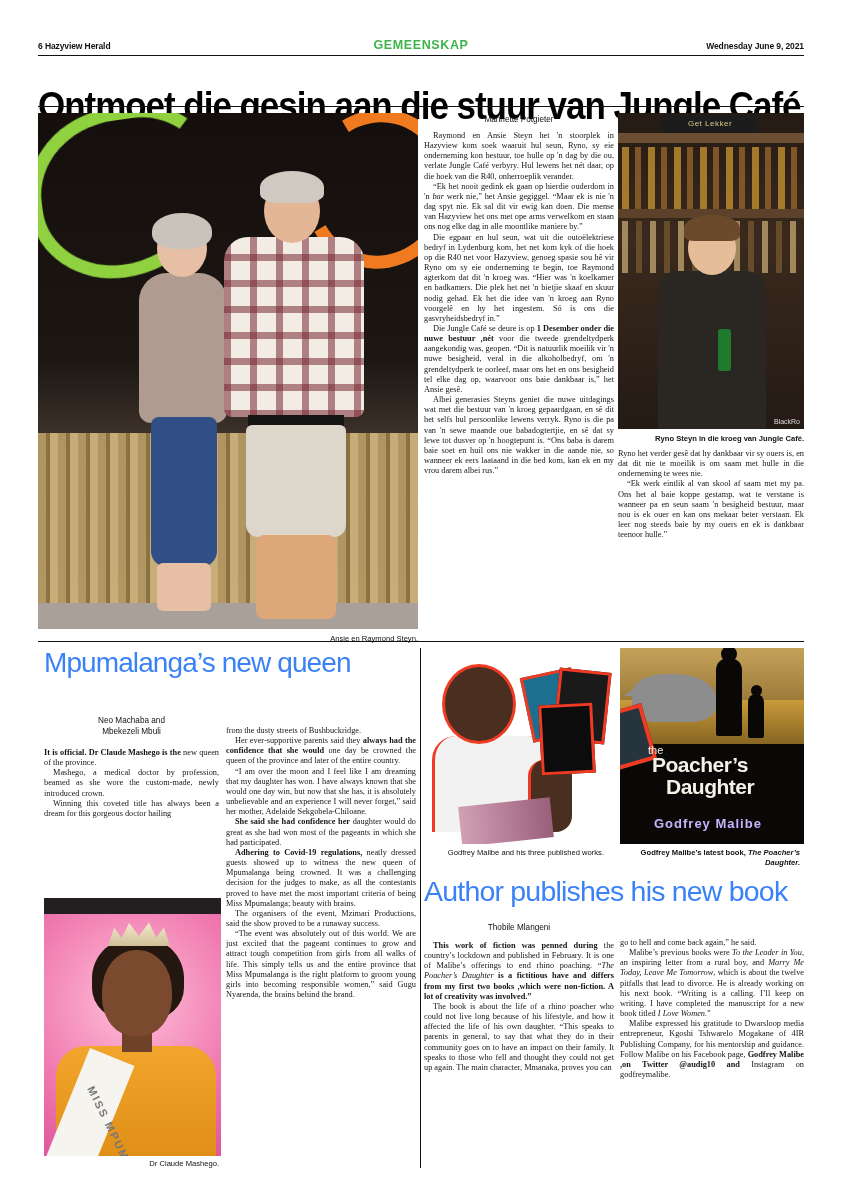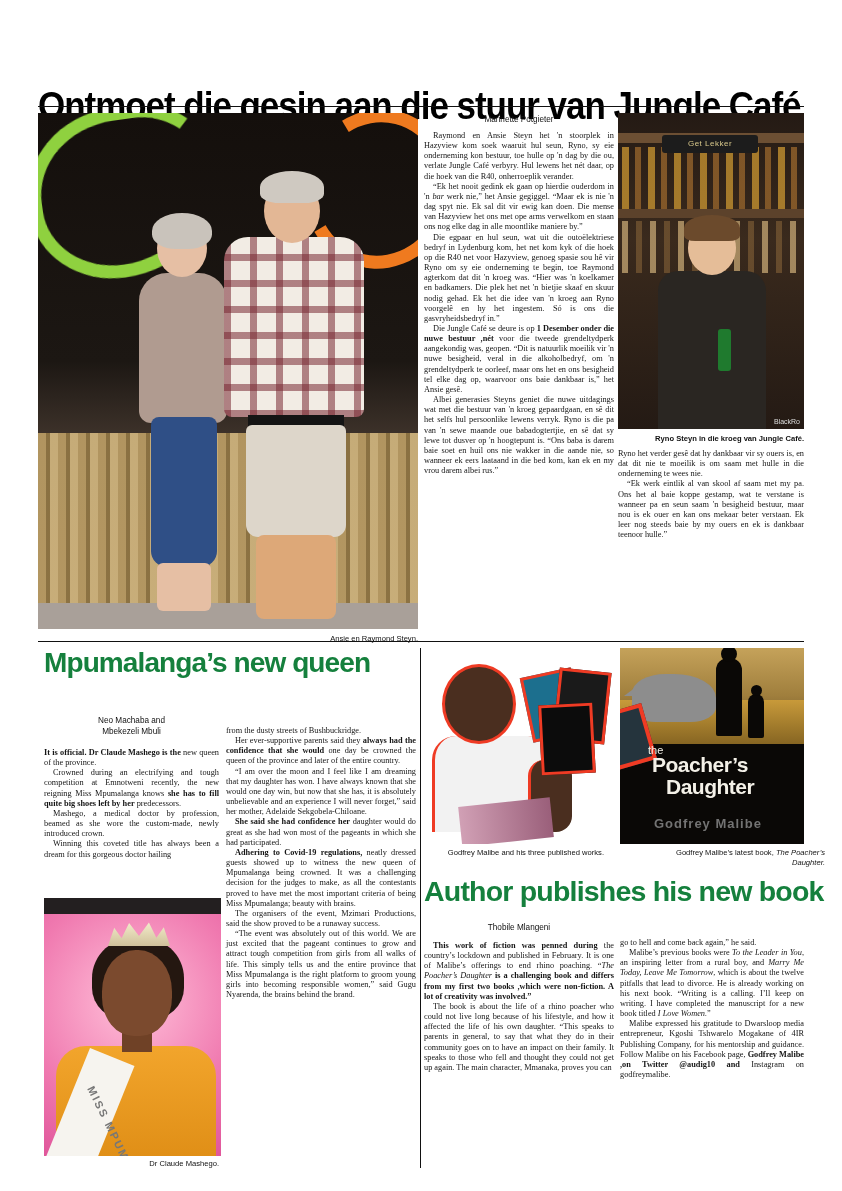--- a/index.html
+++ b/index.html
@@ -72,21 +72,21 @@
     position:absolute;
     font-family:"Liberation Sans", sans-serif;
     font-size:8.2px; line-height:10.5px; text-align:center; color:#111;
   }
   em { font-style:italic; }
 
   
   .sec-headline {
     position:absolute;
     font-family:"Liberation Sans", sans-serif;
-    font-weight:bold; color:#15803d;
+    font-weight:normal; color:#3b82f6;
   }
   .h-queen { left:44px; top:648px; width:380px; font-size:28px; line-height:30px; letter-spacing:-0.9px; }
   .h-author { left:424px; top:876px; width:396px; font-size:28.5px; line-height:30px; letter-spacing:-0.8px; white-space:nowrap;}
 
   
   .hr { position:absolute; background:#111; }
 
   
   
   .ph-steyn { left:38px; top:113px; width:380px; height:516px; background:#2b241e; }
@@ -120,21 +120,21 @@
   
   .ph-ryno { left:618px; top:113px; width:186px; height:316px; background:#1a1512; }
   .ry-bg { position:absolute; inset:0; background:linear-gradient(180deg,#241a14 0%,#3a2a1d 40%,#241a14 100%); }
   .ry-shelf { position:absolute; left:0; top:20px; width:100%; height:10px; background:#6c4f33; }
   .ry-shelf2 { position:absolute; left:0; top:96px; width:100%; height:9px; background:#5c422b; }
   .ry-bottles { position:absolute; left:4px; top:34px; width:100%; height:62px;
     background: repeating-linear-gradient(90deg,#b9892e 0 7px, rgba(0,0,0,0) 7px 13px, #8e5f2a 13px 19px, rgba(0,0,0,0) 19px 26px); opacity:.85; }
   .ry-bottles2 { position:absolute; left:4px; top:108px; width:100%; height:52px;
     background: repeating-linear-gradient(90deg,#d0b07a 0 6px, rgba(0,0,0,0) 6px 14px, #7a5a34 14px 20px, rgba(0,0,0,0) 20px 28px); opacity:.7; }
   .ry-sign { position:absolute; left:44px; top:2px; width:96px; height:18px; border-radius:3px; background:#1c1c1c; color:#d8c88b;
-    font-family:"Liberation Sans",sans-serif; font-size:8px; text-align:center; line-height:18px; letter-spacing:.5px;margin-top:20px;}
+    font-family:"Liberation Sans",sans-serif; font-size:8px; text-align:center; line-height:18px; letter-spacing:.5px;}
   .ry-person { position:absolute; left:40px; bottom:0; width:108px; height:208px; }
   .ry-head { position:absolute; left:30px; top:0; width:48px; height:54px; border-radius:50%; background:#e5bd98; }
   .ry-hair { position:absolute; left:26px; top:-6px; width:56px; height:26px; border-radius:50% 50% 20% 20%; background:#6b4a2c; }
   .ry-shirt { position:absolute; left:0; top:50px; width:108px; height:158px; border-radius:20px 20px 0 0; background:#2a2622; }
   .ry-bottle-h { position:absolute; left:60px; top:108px; width:13px; height:42px; background:#1f7a2e; border-radius:3px; }
   .ry-logo { position:absolute; right:4px; bottom:4px; font-family:"Liberation Sans",sans-serif; font-size:7px; color:#ddd; }
 
   
   .ph-queen { left:44px; top:898px; width:177px; height:258px; background:#f2a6c6; }
   .q-bg { position:absolute; inset:0; background:radial-gradient(circle at 50% 40%, #ffc0d9 0%, #f07ab0 60%, #e0569b 100%); }
@@ -166,28 +166,33 @@
   .bk-dark { position:absolute; left:0; top:96px; width:100%; height:100px; background:#0a0806; }
   .bk-rhino { position:absolute; left:12px; top:26px; width:84px; height:48px; background:#8d8d8d; border-radius:40% 50% 30% 28%; }
   .bk-rhino:after { content:""; position:absolute; left:-8px; top:10px; width:16px; height:12px; background:#8d8d8d; clip-path:polygon(0 100%,100% 0,100% 100%); }
   .bk-man { position:absolute; left:96px; top:10px; width:26px; height:78px; background:#0a0806; border-radius:12px 12px 2px 2px; }
   .bk-man:before { content:""; position:absolute; left:5px; top:-12px; width:16px; height:16px; border-radius:50%; background:#0a0806; }
   .bk-child { position:absolute; left:128px; top:46px; width:16px; height:44px; background:#0a0806; border-radius:8px 8px 2px 2px; }
   .bk-child:before { content:""; position:absolute; left:3px; top:-9px; width:11px; height:11px; border-radius:50%; background:#0a0806; }
   .bk-t1 { position:absolute; left:28px; top:96px; color:#f4f1e8; font-family:"Liberation Sans",sans-serif; font-size:11px; }
   .bk-t2 { position:absolute; left:32px; top:106px; color:#f4f1e8; font-family:"Liberation Sans",sans-serif; font-size:21px; font-weight:bold; letter-spacing:-0.5px; line-height:21px;}
   .bk-t3 { position:absolute; left:46px; top:127px; color:#f4f1e8; font-family:"Liberation Sans",sans-serif; font-size:21px; font-weight:bold; letter-spacing:-0.5px;}
-  .bk-auth { position:absolute; left:34px; top:168px; color:#737373; font-family:"Liberation Sans",sans-serif; font-size:13px; font-weight:bold; letter-spacing:1px;}
+  .bk-auth { position:absolute; left:34px; top:168px; color:#c4b5fd; font-family:"Liberation Sans",sans-serif; font-size:13px; font-weight:bold; letter-spacing:1px;}
   .bk-inset { position:absolute; left:-14px; top:60px; width:44px; height:58px; background:#25343d; border:4px solid #ef3b24; transform:rotate(-16deg); }
 </style>
 </head>
 <body>
 
 <div class="page">
 
+  <div class="masthead">
+    <div class="mh-left">6 Hazyview Herald</div>
+    <div class="mh-center">GEMEENSKAP</div>
+    <div class="mh-right">Wednesday June 9, 2021</div>
+  </div>
 
   <h1 class="main-headline">Ontmoet die gesin aan die stuur van Jungle Café</h1>
   <div class="rule-under-headline"></div>
 
   <div class="photo ph-steyn">
     <div class="st-wall"></div>
     <div class="st-neon-g"></div>
     <div class="st-neon-o"></div>
     <div class="st-bamboo"></div>
     <div class="st-floor"></div>
@@ -245,21 +250,20 @@
     <div>Mpumalanga’s new queen</div>
   </div>
 
   <div class="byline" style="left:44px; top:716px; width:175px;">
     <div>Neo Machaba and</div>
     <div>Mbekezeli Mbuli</div>
   </div>
 
   <div class="col" style="left:44px; top:748px; width:175px; height:145px;">
       <p class="noind"><b>It is official. Dr Claude Mashego is the</b> new queen of the province.</p>
-      <p>Crowned during an electrifying and tough competition at Emnotweni recently, the new reigning Miss Mpumalanga knows <b>she has to fill quite big shoes left by her</b> predecessors.</p>
       <p>Mashego, a medical doctor by profession, beamed as she wore the custom-made, newly introduced crown.</p>
       <p>Winning this coveted title has always been a dream for this gorgeous doctor hailing</p>
     </div>
   <div class="col" style="left:226px; top:726px; width:190px; height:440px;">
       <p class="noind">from the dusty streets of Bushbuckridge.</p>
       <p>Her ever-supportive parents said they <b>always had the confidence that she would</b> one day be crowned the queen of the province and later of the entire country.</p>
       <p>“I am over the moon and I feel like I am dreaming that my daughter has won. I have always known that she would one day win, but now that she has, it is absolutely unbelievable and an experience I will never forget,” said her mother, Adelaide Sekgobela-Chiloane.</p>
       <p><b>She said she had confidence her</b> daughter would do great as she had won most of the pageants in which she had participated.</p>
       <p><b>Adhering to Covid-19 regulations,</b> neatly dressed guests showed up to witness the new queen of Mpumalanga being crowned. It was a challenging decision for the judges to make, as all the contestants proved to have met the most important criteria of being Miss Mpumalanga; beauty with brains.</p>
       <p>The organisers of the event, Mzimari Productions, said the show proved to be a runaway success.</p>
@@ -298,27 +302,27 @@
       <div class="bk-dark"></div>
     <div class="bk-rhino"></div>
     <div class="bk-man"></div>
     <div class="bk-child"></div>
     <div class="bk-inset"></div>
     <div class="bk-t1">the</div>
     <div class="bk-t2">Poacher’s</div>
     <div class="bk-t3">Daughter</div>
     <div class="bk-auth">Godfrey Malibe</div>
   </div>
-  <div class="caption" style="left:641px; top:848px; width:184px;">Godfrey Malibe’s latest book, <em>The Poacher’s Daughter.</em></div>
+  <div class="caption" style="left:616px; top:848px; width:184px;font-weight:bold;">Godfrey Malibe’s latest book, <em>The Poacher’s Daughter.</em></div>
 
   <div class="sec-headline h-author">Author publishes his new book</div>
 
   <div class="byline" style="left:424px; top:923px; width:190px;">Thobile Mlangeni</div>
   <div class="col" style="left:424px; top:941px; width:190px; height:230px;">
-      <p><b>This work of fiction was penned during</b> the country’s lockdown and published in February. It is one of Malibe’s offerings to end rhino poaching. “<em>The Poacher’s Daughter</em> <b>is a challenging book and differs from my first two books ,which were non-fiction. A lot of creativity was involved.”</b></p>
+      <p><b>This work of fiction was penned during</b> the country’s lockdown and published in February. It is one of Malibe’s offerings to end rhino poaching. “<em>The Poacher’s Daughter</em> <b>is a fictitious have and differs from my first two books ,which were non-fiction. A lot of creativity was involved.”</b></p>
       <p>The book is about the life of a rhino poacher who could not live long because of his lifestyle, and how it affected the life of his own daughter. “This speaks to parents in general, to say that what they do in their community goes on to have an impact on their family. It speaks to those who fell and thought they could not get up again. The main character, Mmanaka, proves you can</p>
     </div>
   <div class="col" style="left:620px; top:938px; width:184px; height:230px;">
       <p class="noind">go to hell and come back again,” he said.</p>
       <p>Malibe’s previous books were <em>To the Leader in You</em>, an inspiring letter from a rural boy, and <em>Marry Me Today, Leave Me Tomorrow</em>, which is about the twelve pitfalls that lead to divorce. He is already working on his next book. “Writing is a calling. I’ll keep on writing. I have completed the manuscript for a new book titled <em>I Love Women.</em>”</p>
       <p>Malibe expressed his gratitude to Dwarsloop media entrepreneur, Kgoshi Tshwarelo Mogakane of 4IR Publishing Company, for his mentorship and guidance. Follow Malibe on his Facebook page, <b>Godfrey Malibe ,on Twitter @audig10 and</b> Instagram on godfreymalibe.</p>
     </div>
 
 </div>
 

